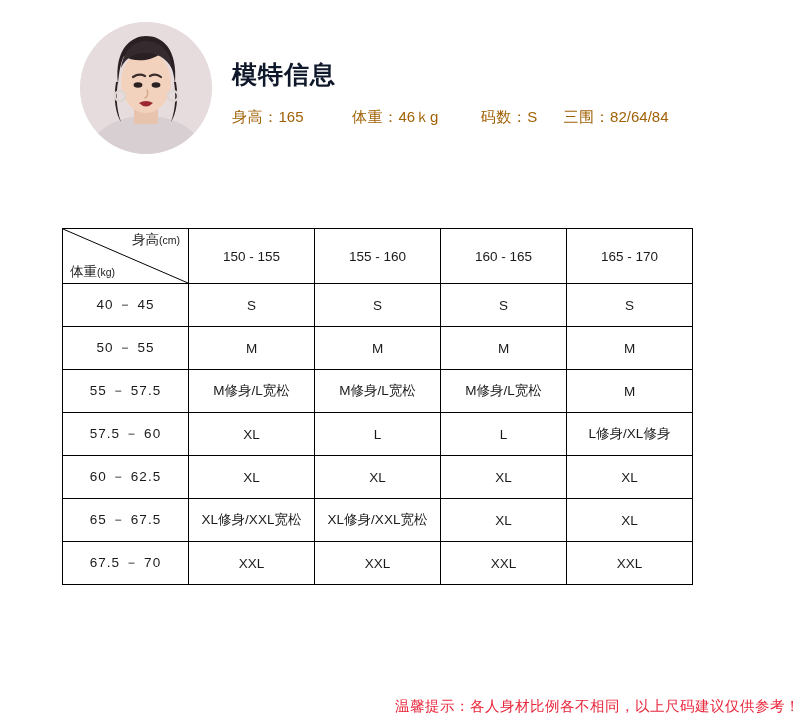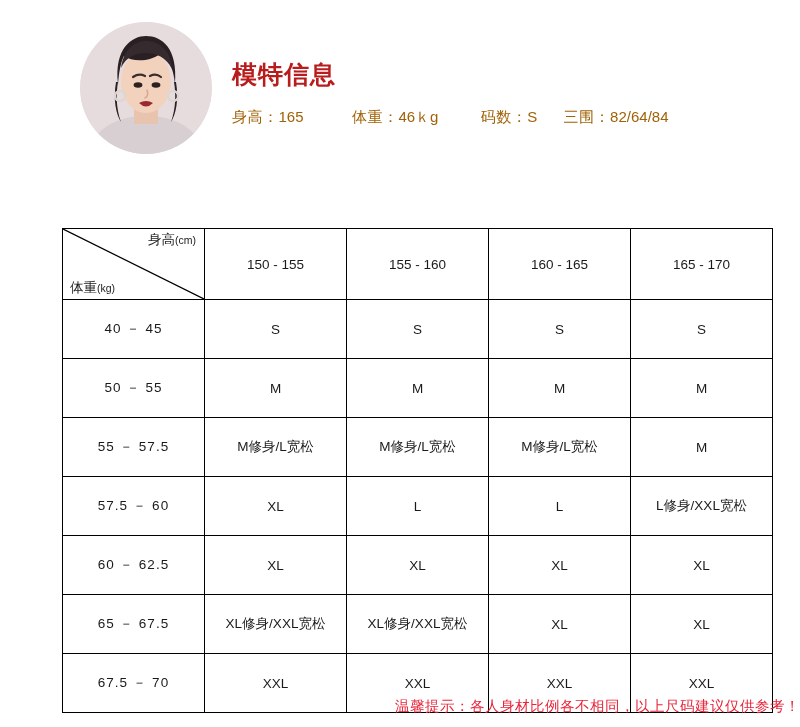--- a/index.html
+++ b/index.html
@@ -42,21 +42,21 @@
   .avatar svg {
     display: block;
   }
   .model-title {
     position: absolute;
     left: 152px;
     top: 36px;
     font-size: 25px;
     font-weight: bold;
     letter-spacing: 1px;
-    color: #b91c1c;
+    color: #0f172a;
   }
   .model-specs {
     position: absolute;
     left: 152px;
     top: 86px;
     width: 480px;
     font-size: 15px;
     color: #a16207;
     white-space: nowrap;
   }
@@ -76,21 +76,21 @@
     border-collapse: collapse;
     table-layout: fixed;
     width: 625px;
   }
   .size-table td, .size-table th {
     border: 1px solid #000000;
     font-size: 13.5px;
     font-weight: normal;
     text-align: center;
     color: #1a1a1a;
-    padding: 8px;
+    padding: 0;
     height: 42px;
   }
   .col-head { width: 125px; }
   .col-data { width: 125px; }
 
   
   .corner {
     position: relative;
     height: 54px;
     padding: 0;
@@ -224,21 +224,21 @@
       <td>M修身/L宽松</td>
       <td>M修身/L宽松</td>
       <td>M修身/L宽松</td>
       <td>M</td>
     </tr>
     <tr>
       <td class="rowhead">57.5 － 60</td>
       <td>XL</td>
       <td>L</td>
       <td>L</td>
-      <td>L修身/XXL宽松</td>
+      <td>L修身/XL修身</td>
     </tr>
     <tr>
       <td class="rowhead">60 － 62.5</td>
       <td>XL</td>
       <td>XL</td>
       <td>XL</td>
       <td>XL</td>
     </tr>
     <tr>
       <td class="rowhead">65 － 67.5</td>

